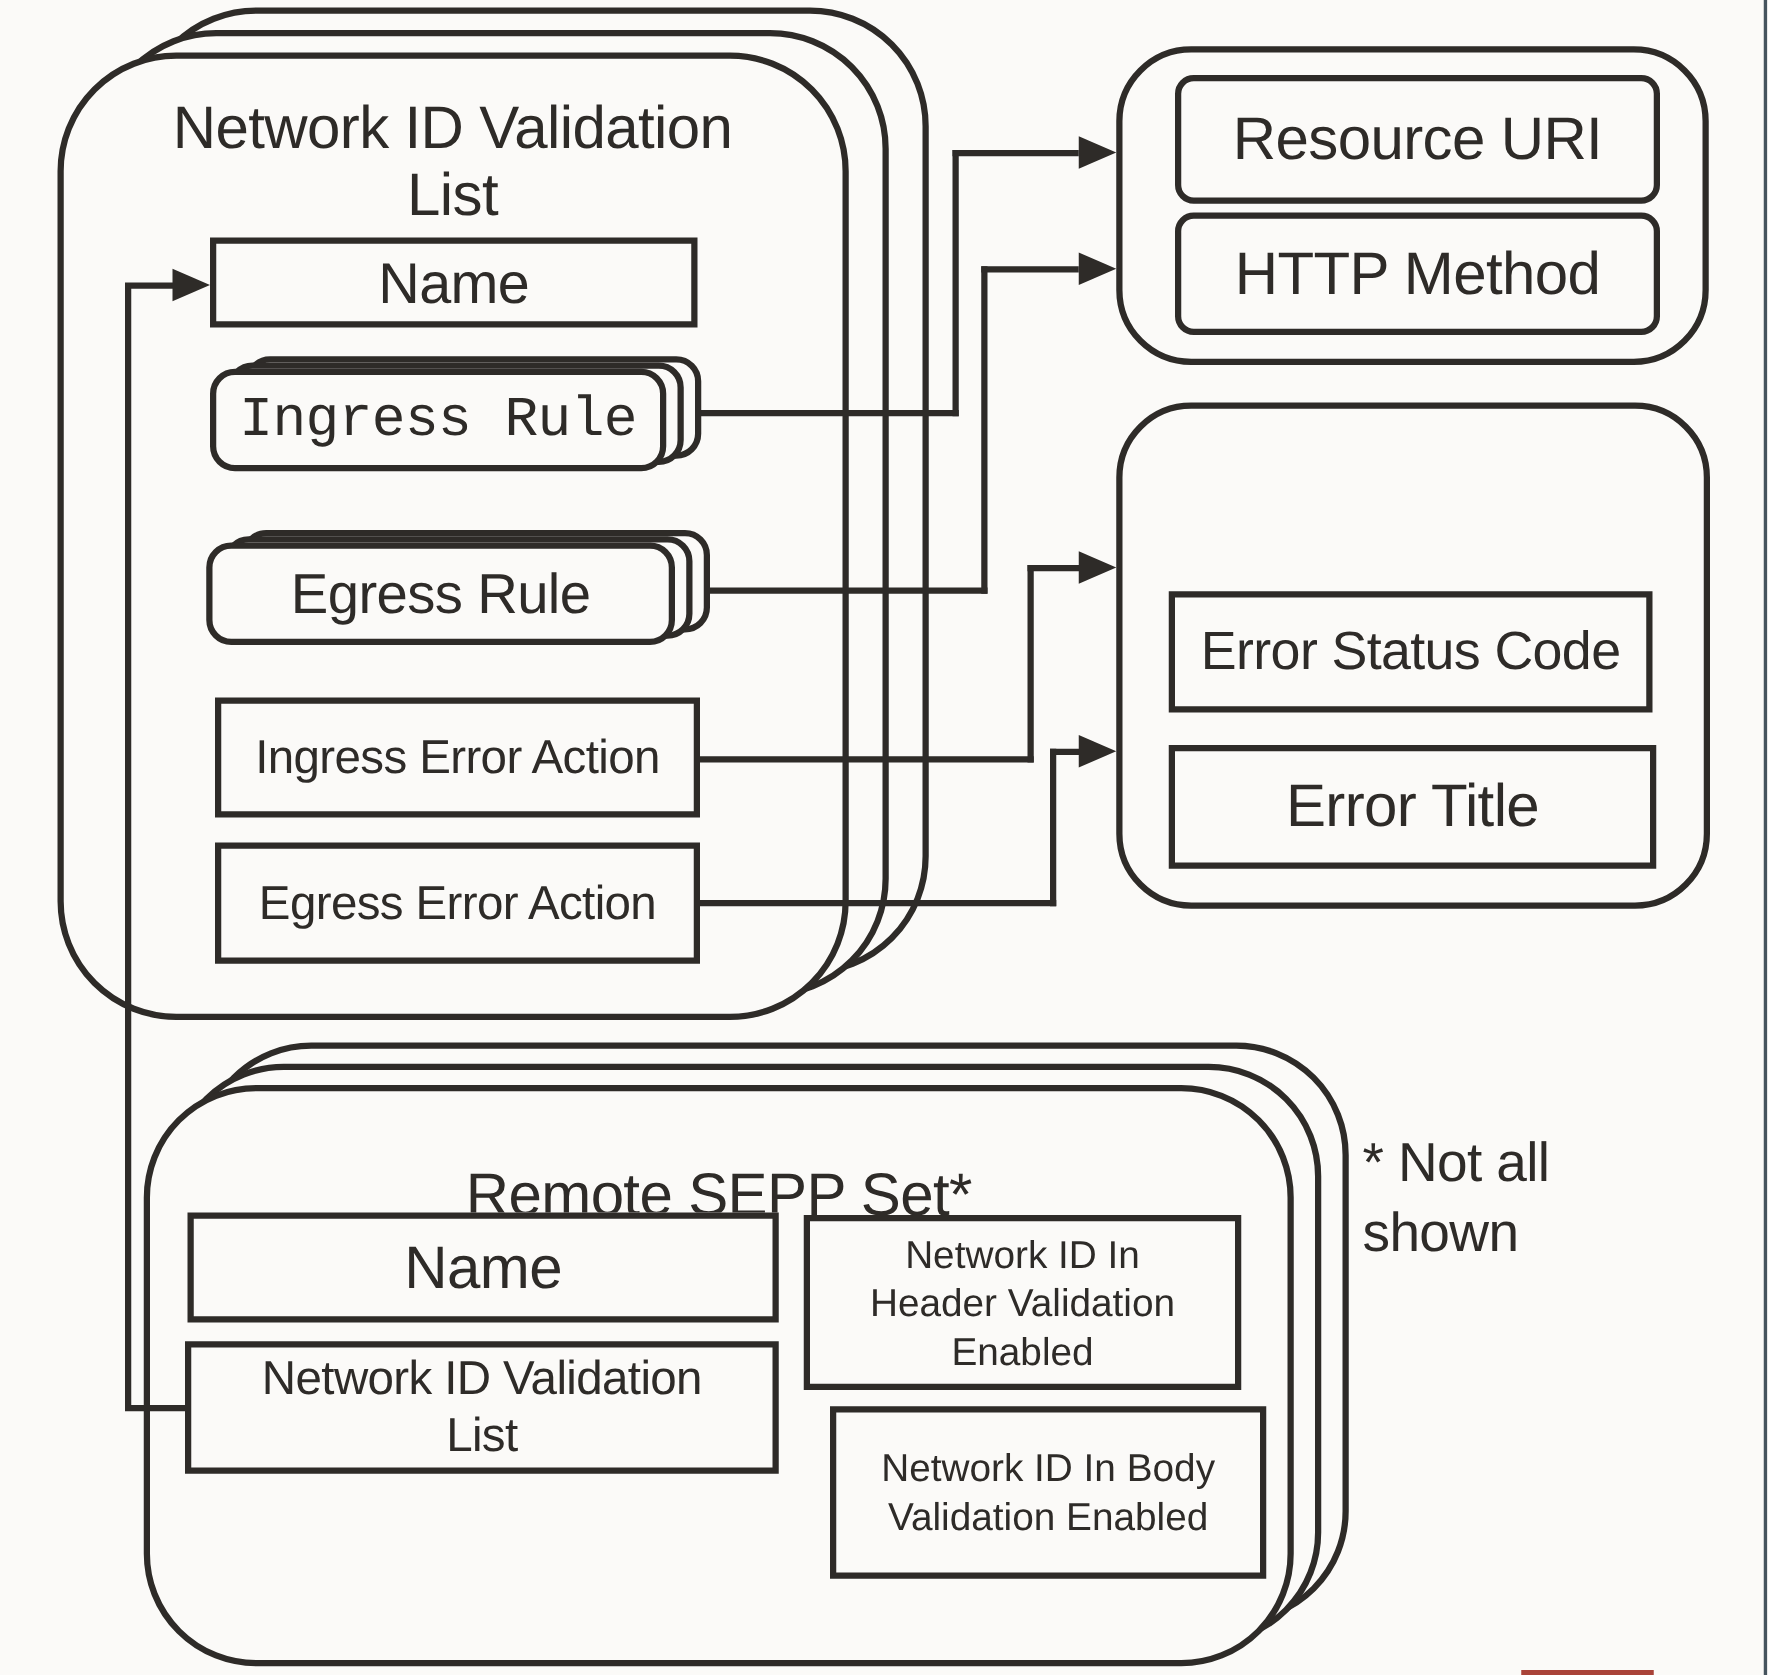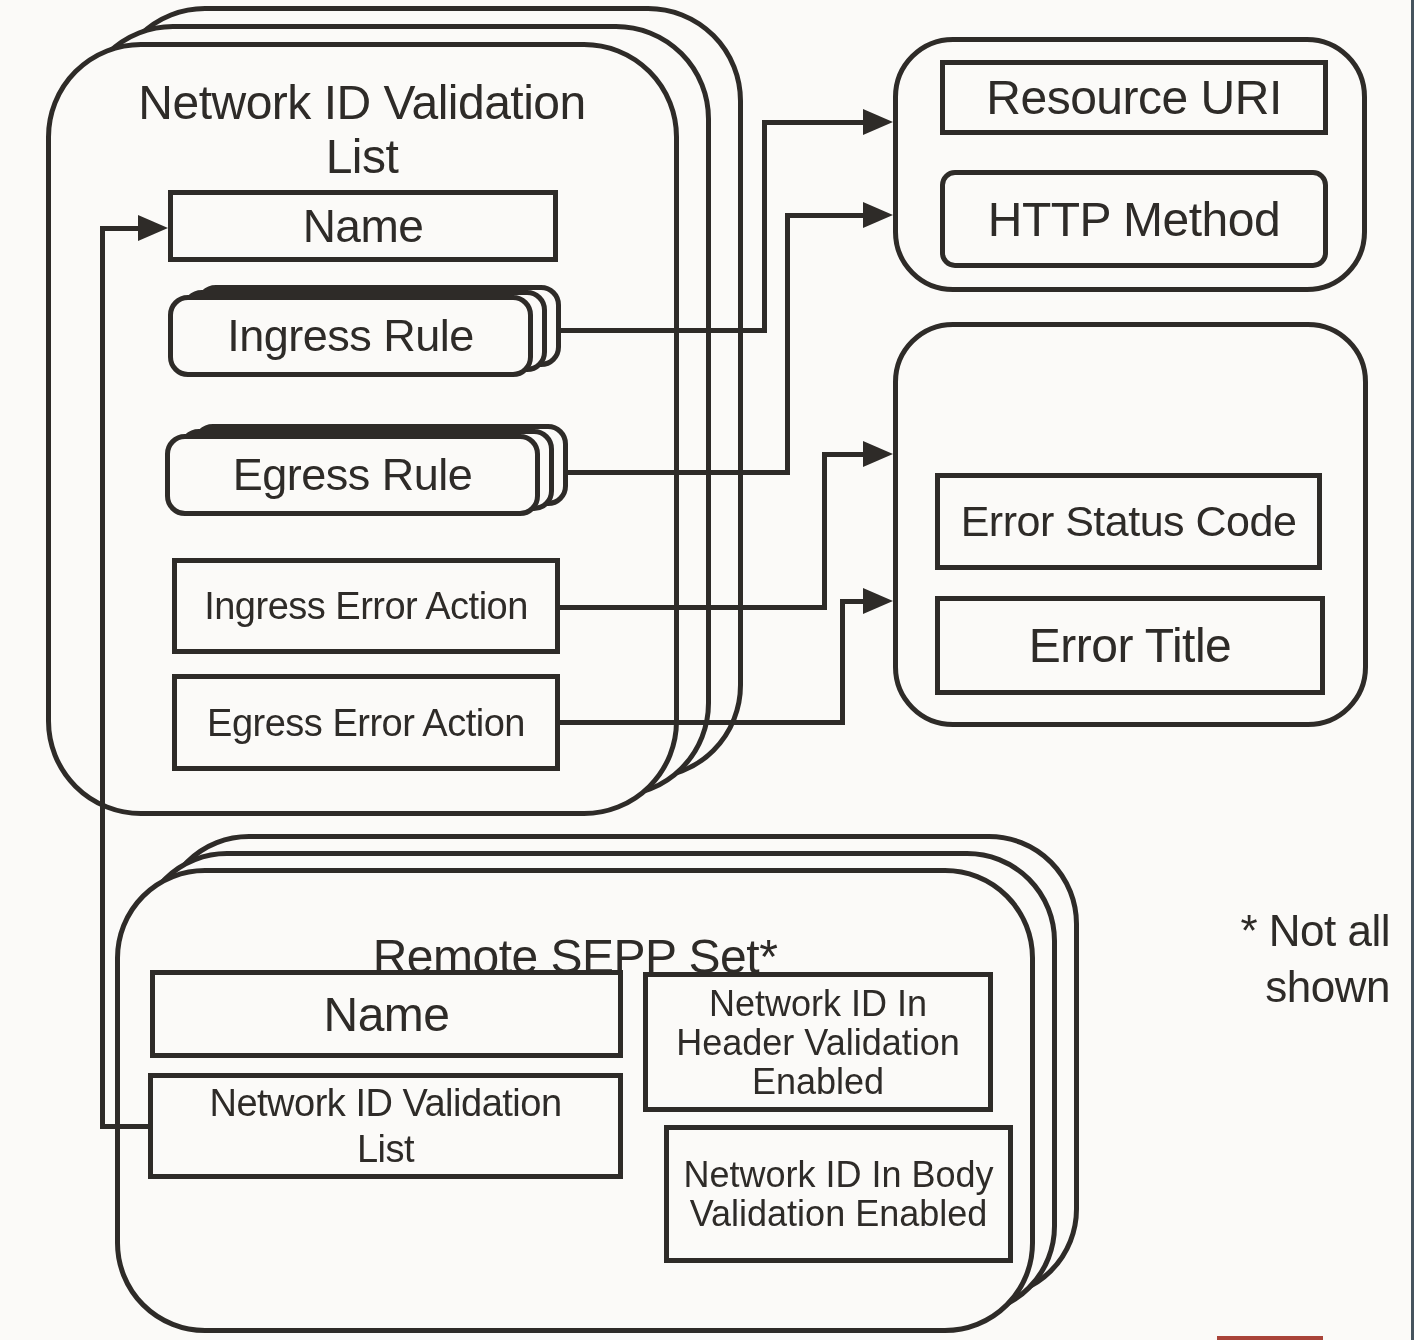--- a/index.html
+++ b/index.html
@@ -41,21 +41,21 @@
     border-left:30px solid var(--ink);
   }
   .accent-bar{position:absolute;z-index:6;background:#a94339;}
   .edge-line{position:absolute;z-index:6;background:#46545e;}
   .fs46{font-size:46px;letter-spacing:-0.5px;}
   .fs48{font-size:48px;letter-spacing:-0.5px;}
   .fs45{font-size:45px;letter-spacing:-0.5px;}
   .fs43{font-size:43px;letter-spacing:-0.5px;}
   .fs38{font-size:38px;letter-spacing:-0.5px;line-height:46px;}
   .fs34{font-size:34px;line-height:42px;}
-  .fs31{font-size:36px;line-height:39px;}
+  .fs31{font-size:31px;line-height:39px;}
 </style>
 </head>
 <body>
 
 <div class="canvas">
 
   <div class="container" style="left:110px;top:6px;width:633px;height:774px;border-radius:95px;"></div>
   <div class="container" style="left:78px;top:24px;width:633px;height:774px;border-radius:95px;"></div>
   <div class="container" style="left:46px;top:42px;width:633px;height:774px;border-radius:95px;z-index:2;"></div>
 
@@ -96,39 +96,39 @@
     <span class="tline">Network ID Validation</span>
     <span class="tline">List</span>
   </div>
 
   <div class="box fs46" style="left:168px;top:190px;width:390px;height:72px;">
     <span>Name</span>
   </div>
 
   <div class="box rbox stackbox" style="left:196px;top:285px;width:365px;height:82px;"></div>
   <div class="box rbox stackbox" style="left:182px;top:290px;width:365px;height:82px;"></div>
-  <div class="box rbox fs45" style="left:168px;top:295px;width:365px;height:82px;">
+  <div class="box rbox fs45" style="left:168px;top:295px;width:365px;height:82px;font-family:Liberation Mono, monospace;">
     <span>Ingress Rule</span>
   </div>
 
   <div class="box rbox stackbox" style="left:193px;top:424px;width:375px;height:82px;"></div>
   <div class="box rbox stackbox" style="left:179px;top:429px;width:375px;height:82px;"></div>
   <div class="box rbox fs45" style="left:165px;top:434px;width:375px;height:82px;">
     <span>Egress Rule</span>
   </div>
 
   <div class="box fs38" style="left:172px;top:674px;width:388px;height:97px;">
     <span>Egress Error Action</span>
   </div>
 
   <div class="box fs38" style="left:172px;top:558px;width:388px;height:96px;">
     <span>Ingress Error Action</span>
   </div>
 
-  <div class="box fs48" style="left:940px;top:60px;width:388px;height:75px;">
+  <div class="box fs48" style="left:940px;top:60px;width:388px;height:103px;border-radius:15px;">
     <span>Resource URI</span>
   </div>
   <div class="box fs48" style="left:940px;top:170px;width:388px;height:98px;border-radius:15px;">
     <span>HTTP Method</span>
   </div>
 
   <div class="box fs43" style="left:935px;top:473px;width:387px;height:97px;">
     <span>Error Status Code</span>
   </div>
   <div class="box fs48" style="left:935px;top:596px;width:390px;height:99px;text-align:center;">
@@ -152,21 +152,21 @@
     <span class="tline">Network ID In</span>
     <span class="tline">Header Validation</span>
     <span class="tline">Enabled</span>
   </div>
 
   <div class="box fs31" style="left:643px;top:1125px;width:349px;height:138px;margin-left:21px;">
     <span class="tline">Network ID In Body</span>
     <span class="tline">Validation Enabled</span>
   </div>
 
-  <div class="footnote" style="left:1090px;top:903px;width:300px;text-align:right;">
+  <div class="footnote" style="left:1090px;top:903px;width:300px;">
     <span class="tline">* Not all</span>
     <span class="tline">shown</span>
   </div>
 
   <div class="accent-bar" style="left:1217px;top:1336px;width:106px;height:4px;"></div>
   <div class="edge-line" style="left:1411px;top:0;width:3px;height:1340px;"></div>
 
 </div>
 
 </body></html>

